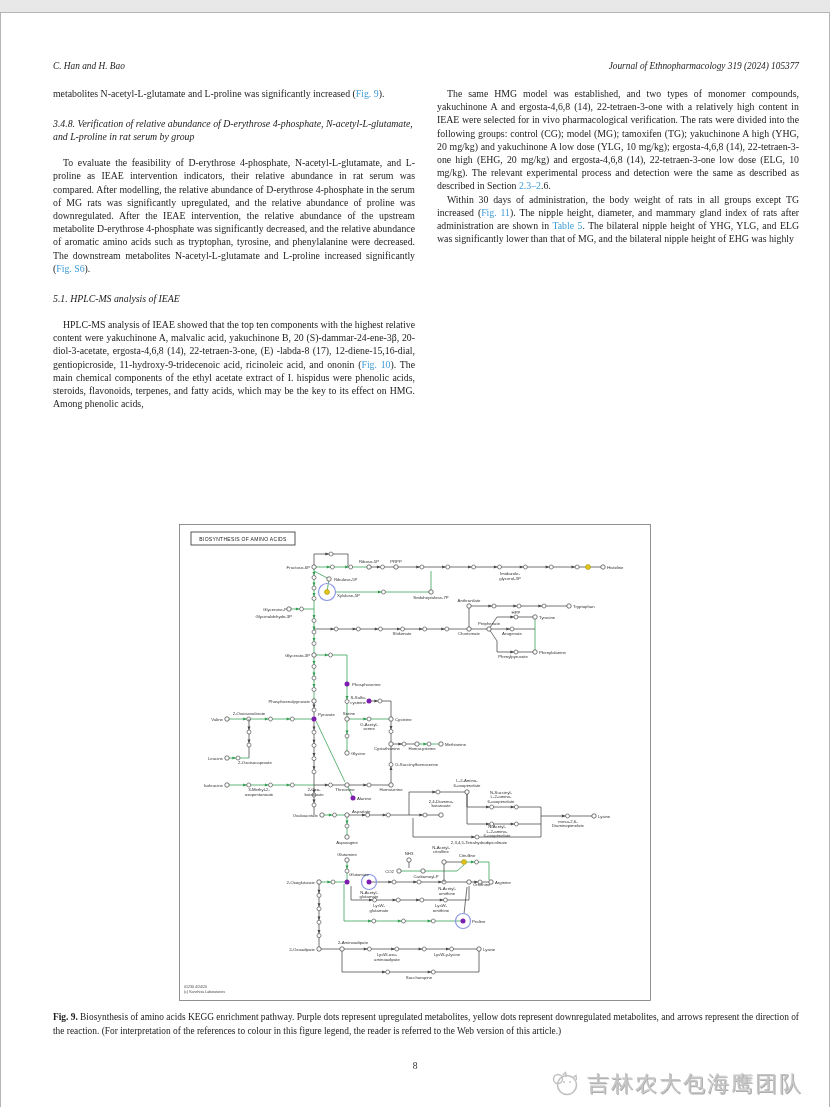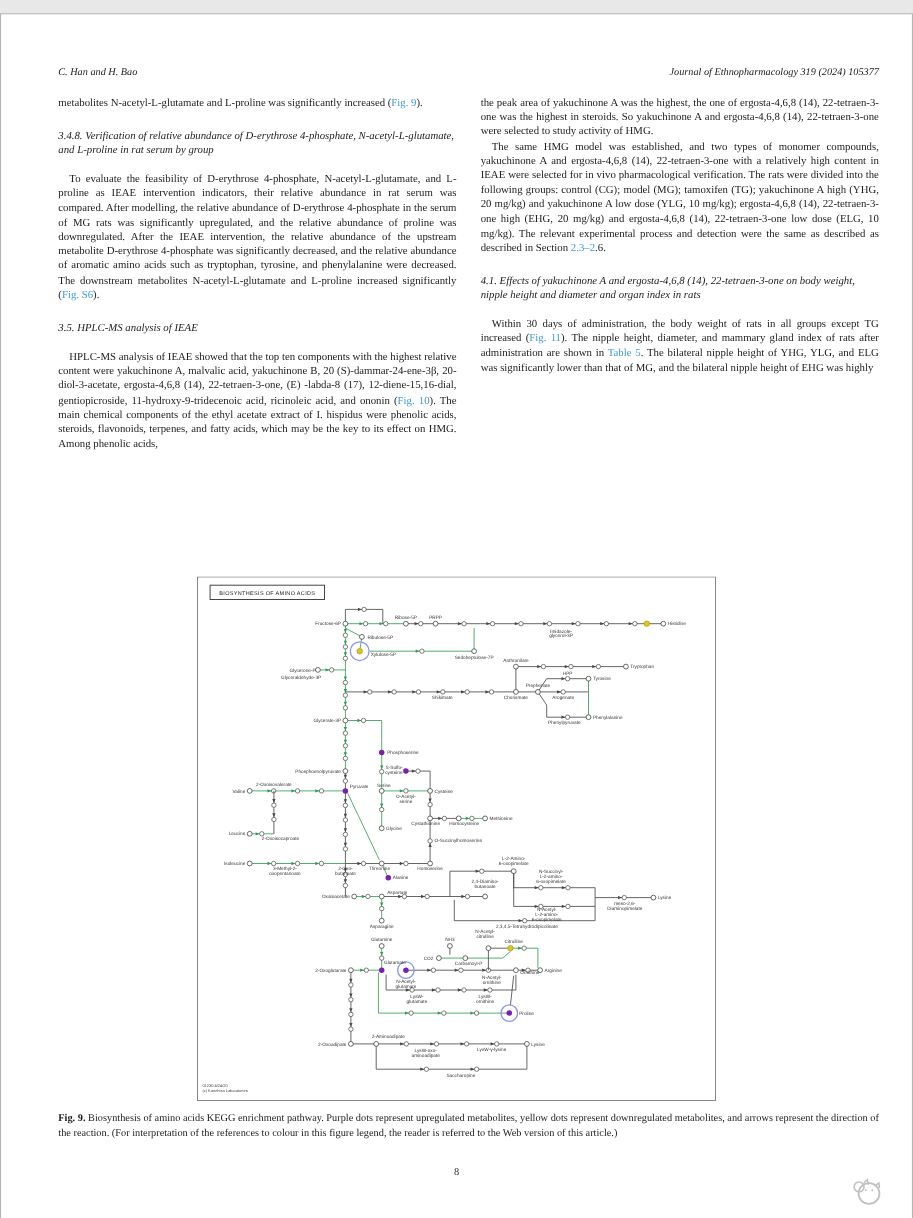--- a/index.html
+++ b/index.html
@@ -52,27 +52,25 @@
   <div class="hdr">
     <span>C. Han and H. Bao</span>
     <span>Journal of Ethnopharmacology 319 (2024) 105377</span>
   </div>
 
   <div class="cols">
     <div class="col">
       <p class="para"><span>metabolites N-acetyl-L-glutamate and L-proline was significantly increased (</span><span class="seg-l">Fig. 9</span><span>).</span></p>
       <h3 class="shead it"><span class="seg-i">3.4.8. Verification of relative abundance of D-erythrose 4-phosphate, N-acetyl-L-glutamate, and L-proline in rat serum by group</span></h3>
       <p class="para ind"><span>To evaluate the feasibility of D-erythrose 4-phosphate, N-acetyl-L-glutamate, and L-proline as IEAE intervention indicators, their relative abundance in rat serum was compared. After modelling, the relative abundance of D-erythrose 4-phosphate in the serum of MG rats was significantly upregulated, and the relative abundance of proline was downregulated. After the IEAE intervention, the relative abundance of the upstream metabolite D-erythrose 4-phosphate was significantly decreased, and the relative abundance of aromatic amino acids such as tryptophan, tyrosine, and phenylalanine were decreased. The downstream metabolites N-acetyl-L-glutamate and L-proline increased significantly (</span><span class="seg-l">Fig. S6</span><span>).</span></p>
-      <h3 class="shead it"><span class="seg-i">3.5. HPLC-MS analysis of IEAE</span></h3>
+      <h3 class="shead it"><span class="seg-i">5.1. HPLC-MS analysis of IEAE</span></h3>
       <p class="para ind"><span>HPLC-MS analysis of IEAE showed that the top ten components with the highest relative content were yakuchinone A, malvalic acid, yakuchinone B, 20 (</span><span class="seg-i">S</span><span>)-dammar-24-ene-3β, 20-diol-3-acetate, ergosta-4,6,8 (14), 22-tetraen-3-one, (</span><span class="seg-i">E</span><span>) -labda-8 (17), 12-diene-15,16-dial, gentiopicroside, 11-hydroxy-9-tridecenoic acid, ricinoleic acid, and ononin (</span><span class="seg-l">Fig. 10</span><span>). The main chemical components of the ethyl acetate extract of </span><span class="seg-i">I. hispidus</span><span> were phenolic acids, steroids, flavonoids, terpenes, and fatty acids, which may be the key to its effect on HMG. Among phenolic acids,</span></p>
     </div>
     <div class="col">
-      <p class="para"><span>the peak area of yakuchinone A was the highest, the one of ergosta-4,6,8 (14), 22-tetraen-3-one was the highest in steroids. So yakuchinone A and ergosta-4,6,8 (14), 22-tetraen-3-one were selected to study activity of HMG.</span></p>
       <p class="para ind"><span>The same HMG model was established, and two types of monomer compounds, yakuchinone A and ergosta-4,6,8 (14), 22-tetraen-3-one with a relatively high content in IEAE were selected for </span><span class="seg-i">in vivo</span><span> pharmacological verification. The rats were divided into the following groups: control (CG); model (MG); tamoxifen (TG); yakuchinone A high (YHG, 20 mg/kg) and yakuchinone A low dose (YLG, 10 mg/kg); ergosta-4,6,8 (14), 22-tetraen-3-one high (EHG, 20 mg/kg) and ergosta-4,6,8 (14), 22-tetraen-3-one low dose (ELG, 10 mg/kg). The relevant experimental process and detection were the same as described as described in Section </span><span class="seg-l">2.3–2</span><span>.6.</span></p>
-      <h3 class="shead it"><span class="seg-i">4.1. Effects of yakuchinone A and ergosta-4,6,8 (14), 22-tetraen-3-one on body weight, nipple height and diameter and organ index in rats</span></h3>
       <p class="para ind"><span>Within 30 days of administration, the body weight of rats in all groups except TG increased (</span><span class="seg-l">Fig. 11</span><span>). The nipple height, diameter, and mammary gland index of rats after administration are shown in </span><span class="seg-l">Table 5</span><span>. The bilateral nipple height of YHG, YLG, and ELG was significantly lower than that of MG, and the bilateral nipple height of EHG was highly</span></p>
     </div>
   </div>
 
   <div class="figwrap">
     <svg id="kegg" class="figsvg" width="472" height="477" viewBox="0 0 472 477" xmlns="http://www.w3.org/2000/svg">
         <rect x="0.5" y="0.5" width="471" height="476" fill="#fff" stroke="#777" stroke-width="0.8"></rect>
         <polyline points="135,43 135,30 169,30 169,43" fill="none" stroke="#474747" stroke-width="0.75" stroke-linejoin="round"></polyline>
         <polygon points="149.9,30 146.4,31.5 146.4,28.5" fill="#474747"></polygon>
         <circle cx="152" cy="30" r="2" fill="#fff" stroke="#4a4a4a" stroke-width="0.65"></circle>
@@ -478,15 +476,16 @@
 
   <div class="wm">
     <svg width="30" height="30" viewBox="0 0 30 30">
       <circle cx="17" cy="16" r="9.5" fill="none" stroke="#bdbdbd" stroke-width="1.6"></circle>
       <circle cx="8" cy="10" r="4.5" fill="none" stroke="#bdbdbd" stroke-width="1.4"></circle>
       <path d="M12.5 6 L15.5 3.5 L16.5 8" fill="none" stroke="#bdbdbd" stroke-width="1.4"></path>
       <path d="M23 8.5 L26 6.5 L26.5 11" fill="none" stroke="#bdbdbd" stroke-width="1.4"></path>
       <circle cx="14" cy="13" r="0.9" fill="#bdbdbd"></circle>
       <circle cx="20" cy="13" r="0.9" fill="#bdbdbd"></circle>
     </svg>
+    <span class="wm-text">吉林农大包海鹰团队</span>
   </div>
 
 </div>
 
 </body></html>

